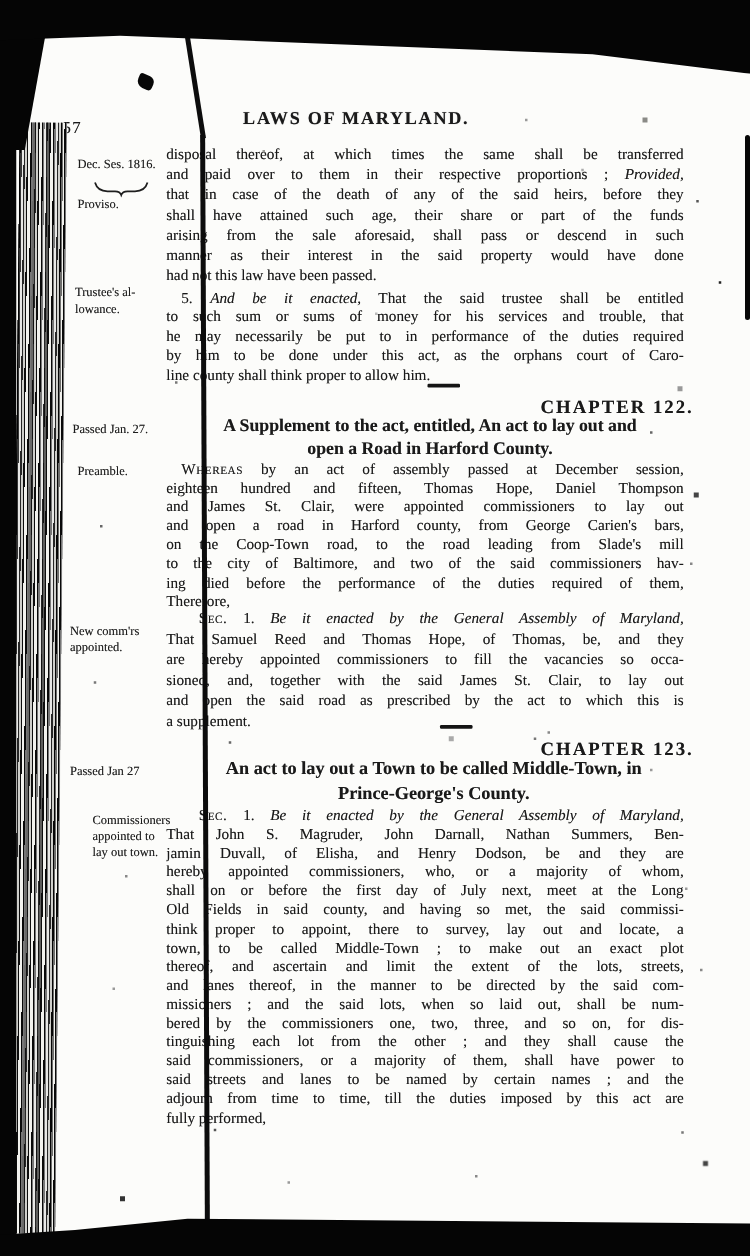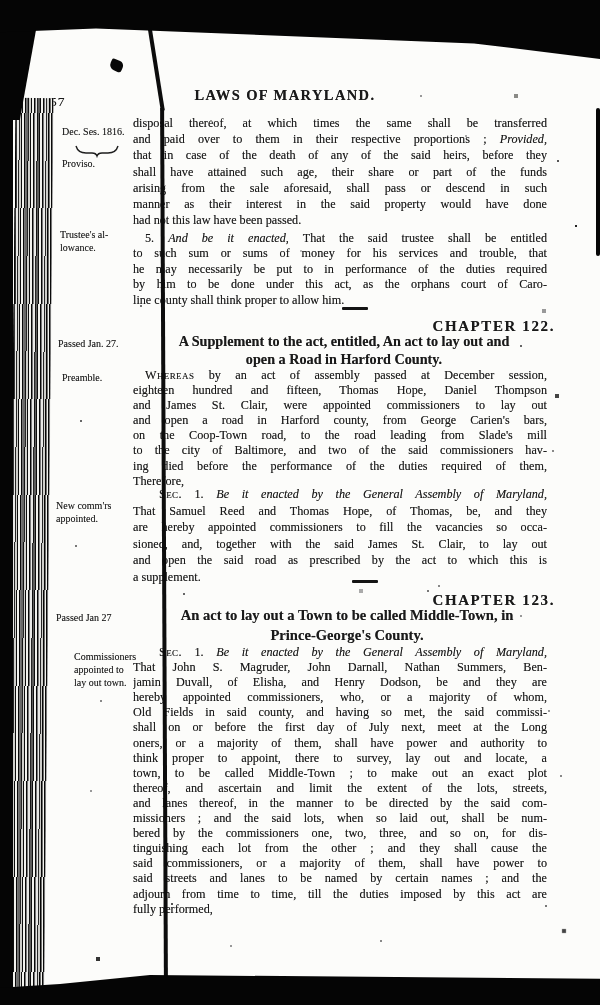--- a/index.html
+++ b/index.html
@@ -197,23 +197,22 @@
   <div class="heading" id="ch123-heading">CHAPTER 123.</div>
   <div class="titleblk" id="title123">
       <div class="ln">An act to lay out a Town to be called Middle-Town, in</div>
       <div class="ln last">Prince-George's County.</div>
     </div>
   <div class="block just" id="sec123">
       <div class="ln" style="text-indent: 26px;"><span class="sc">Sec.</span> 1. <em>Be it enacted by the General Assembly of Maryland,</em></div>
       <div class="ln">That John S. Magruder, John Darnall, Nathan Summers, Ben-</div>
       <div class="ln">jamin Duvall, of Elisha, and Henry Dodson, be and they are</div>
       <div class="ln">hereby appointed commissioners, who, or a majority of whom,</div>
+      <div class="ln">shall on or before the first day of July next, meet at the Long</div>
       <div class="ln">Old Fields in said county, and having so met, the said commissi-</div>
-      <div class="ln">shall on or before the first day of July next, meet at the Long</div>
-      <div class="ln">oners, or a majority of them, shall have power and authority to</div>
       <div class="ln">think proper to appoint, there to survey, lay out and locate, a</div>
       <div class="ln">town, to be called Middle-Town ; to make out an exact plot</div>
       <div class="ln">thereof, and ascertain and limit the extent of the lots, streets,</div>
       <div class="ln">and lanes thereof, in the manner to be directed by the said com-</div>
       <div class="ln">missioners ; and the said lots, when so laid out, shall be num-</div>
       <div class="ln">bered by the commissioners one, two, three, and so on, for dis-</div>
       <div class="ln">tinguishing each lot from the other ; and they shall cause the</div>
       <div class="ln">said commissioners, or a majority of them, shall have power to</div>
       <div class="ln">said streets and lanes to be named by certain names ; and the</div>
       <div class="ln">adjourn from time to time, till the duties imposed by this act are</div>

